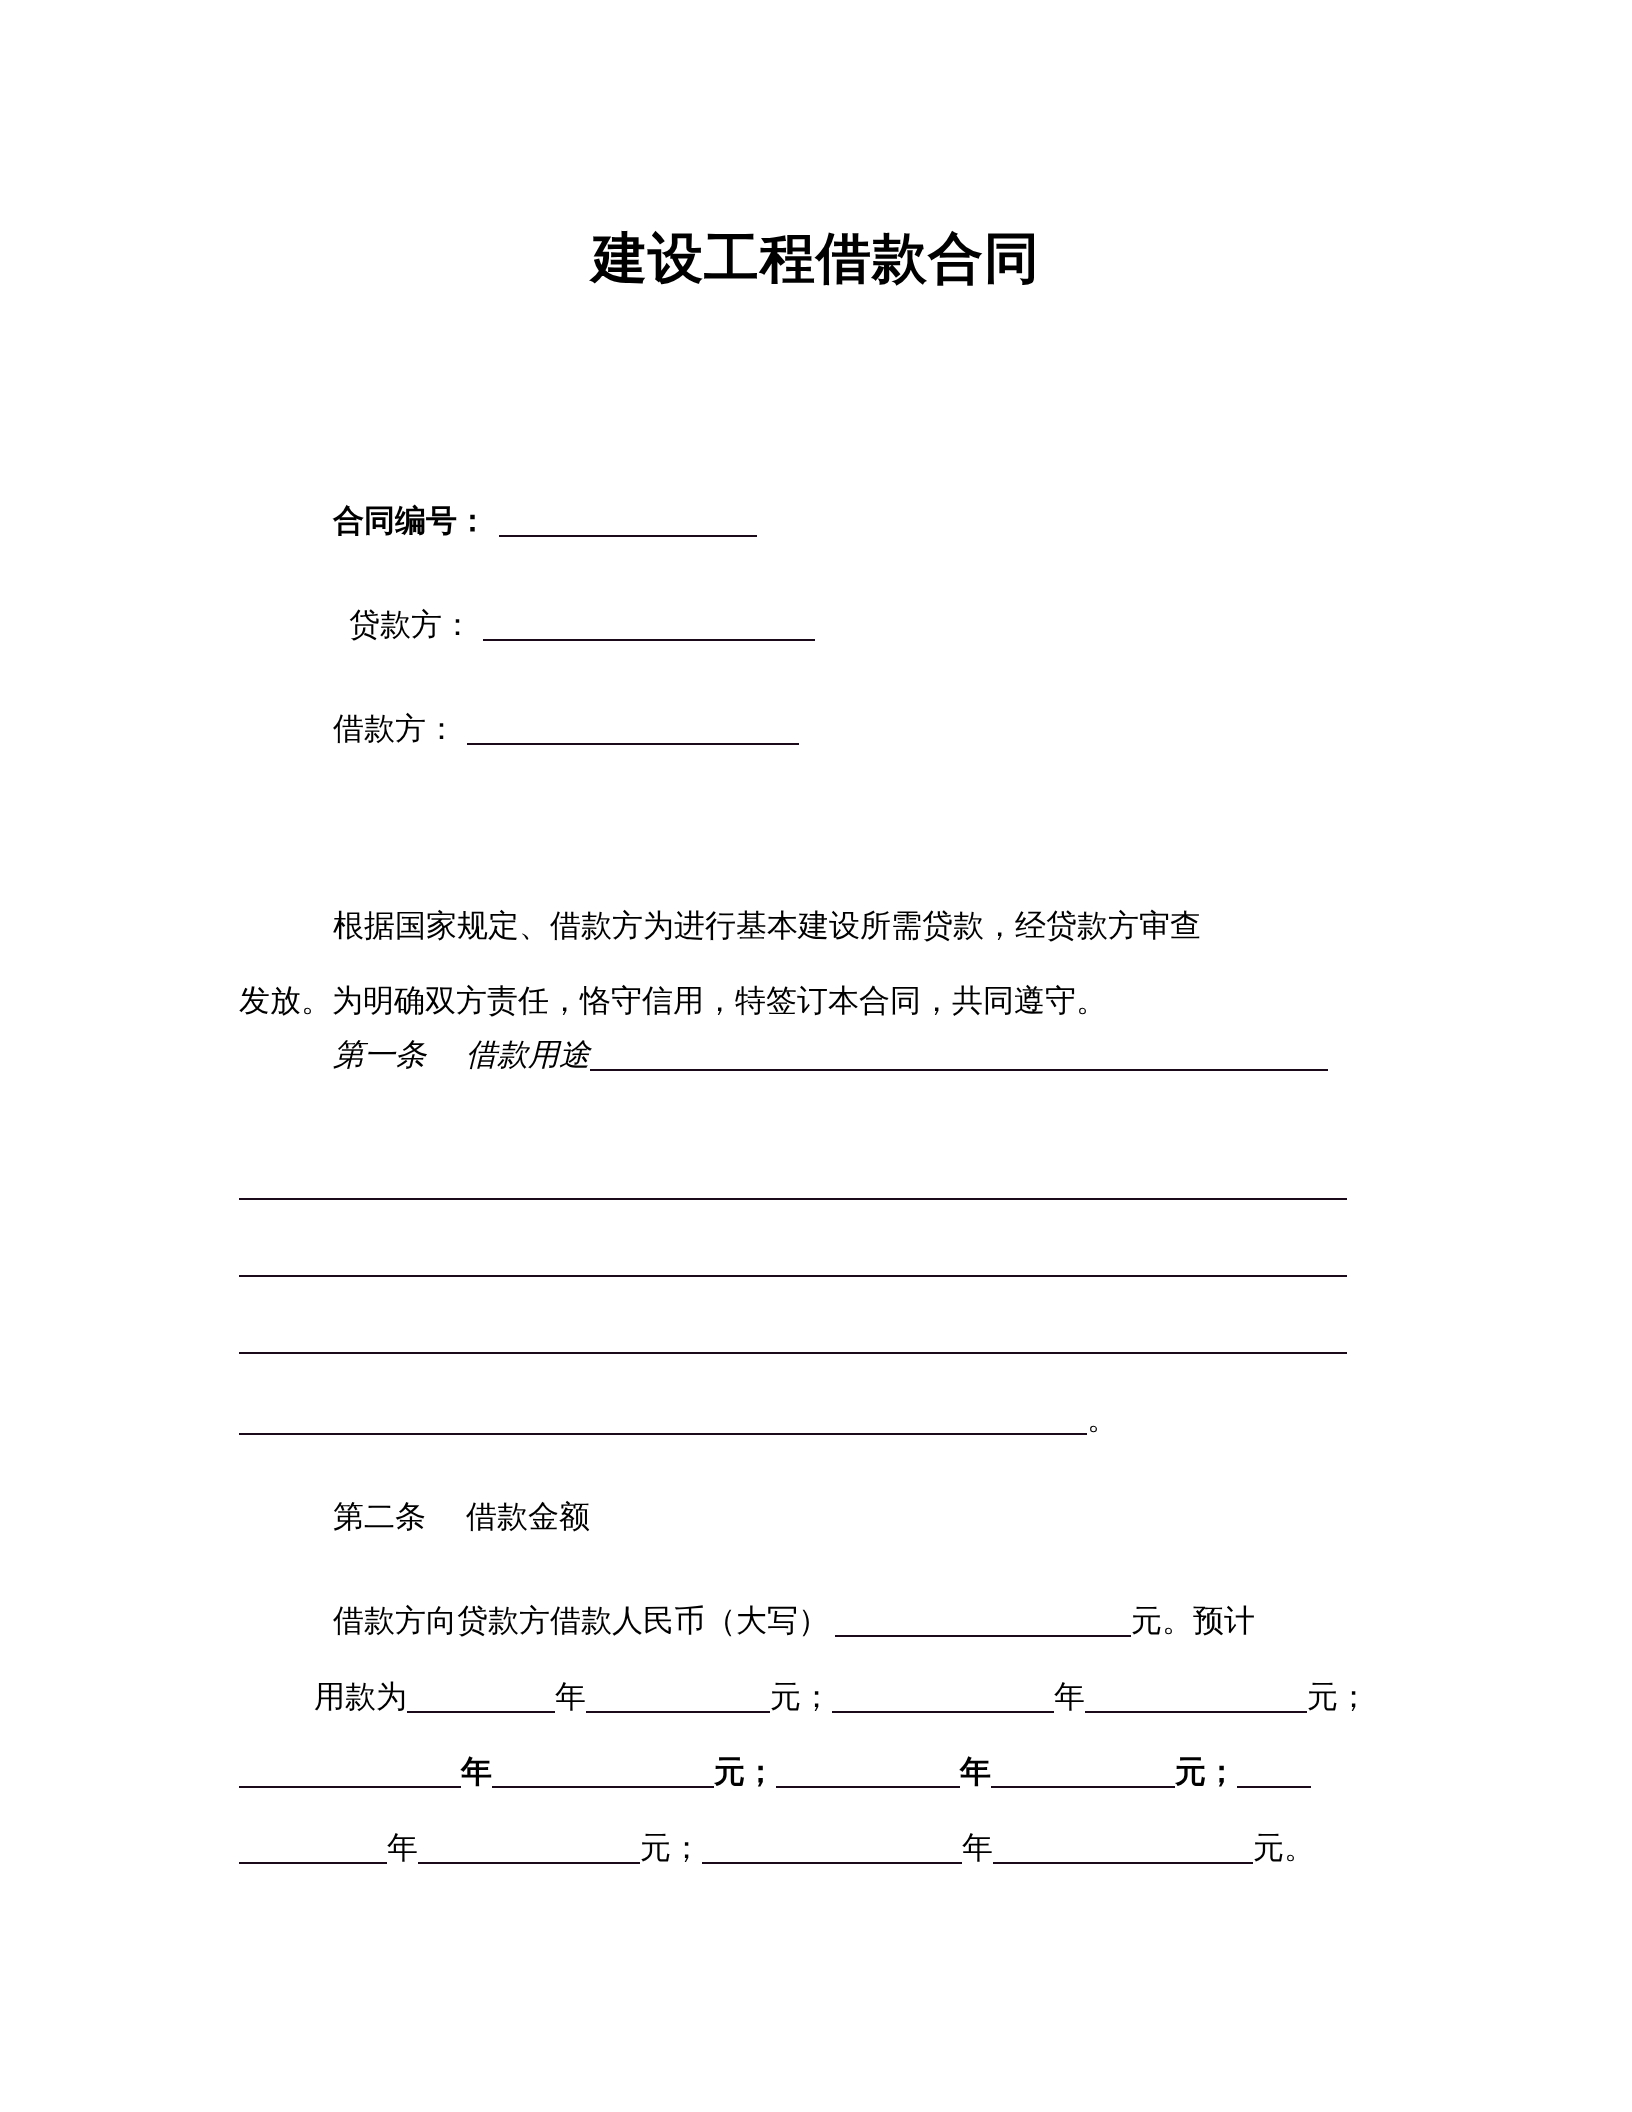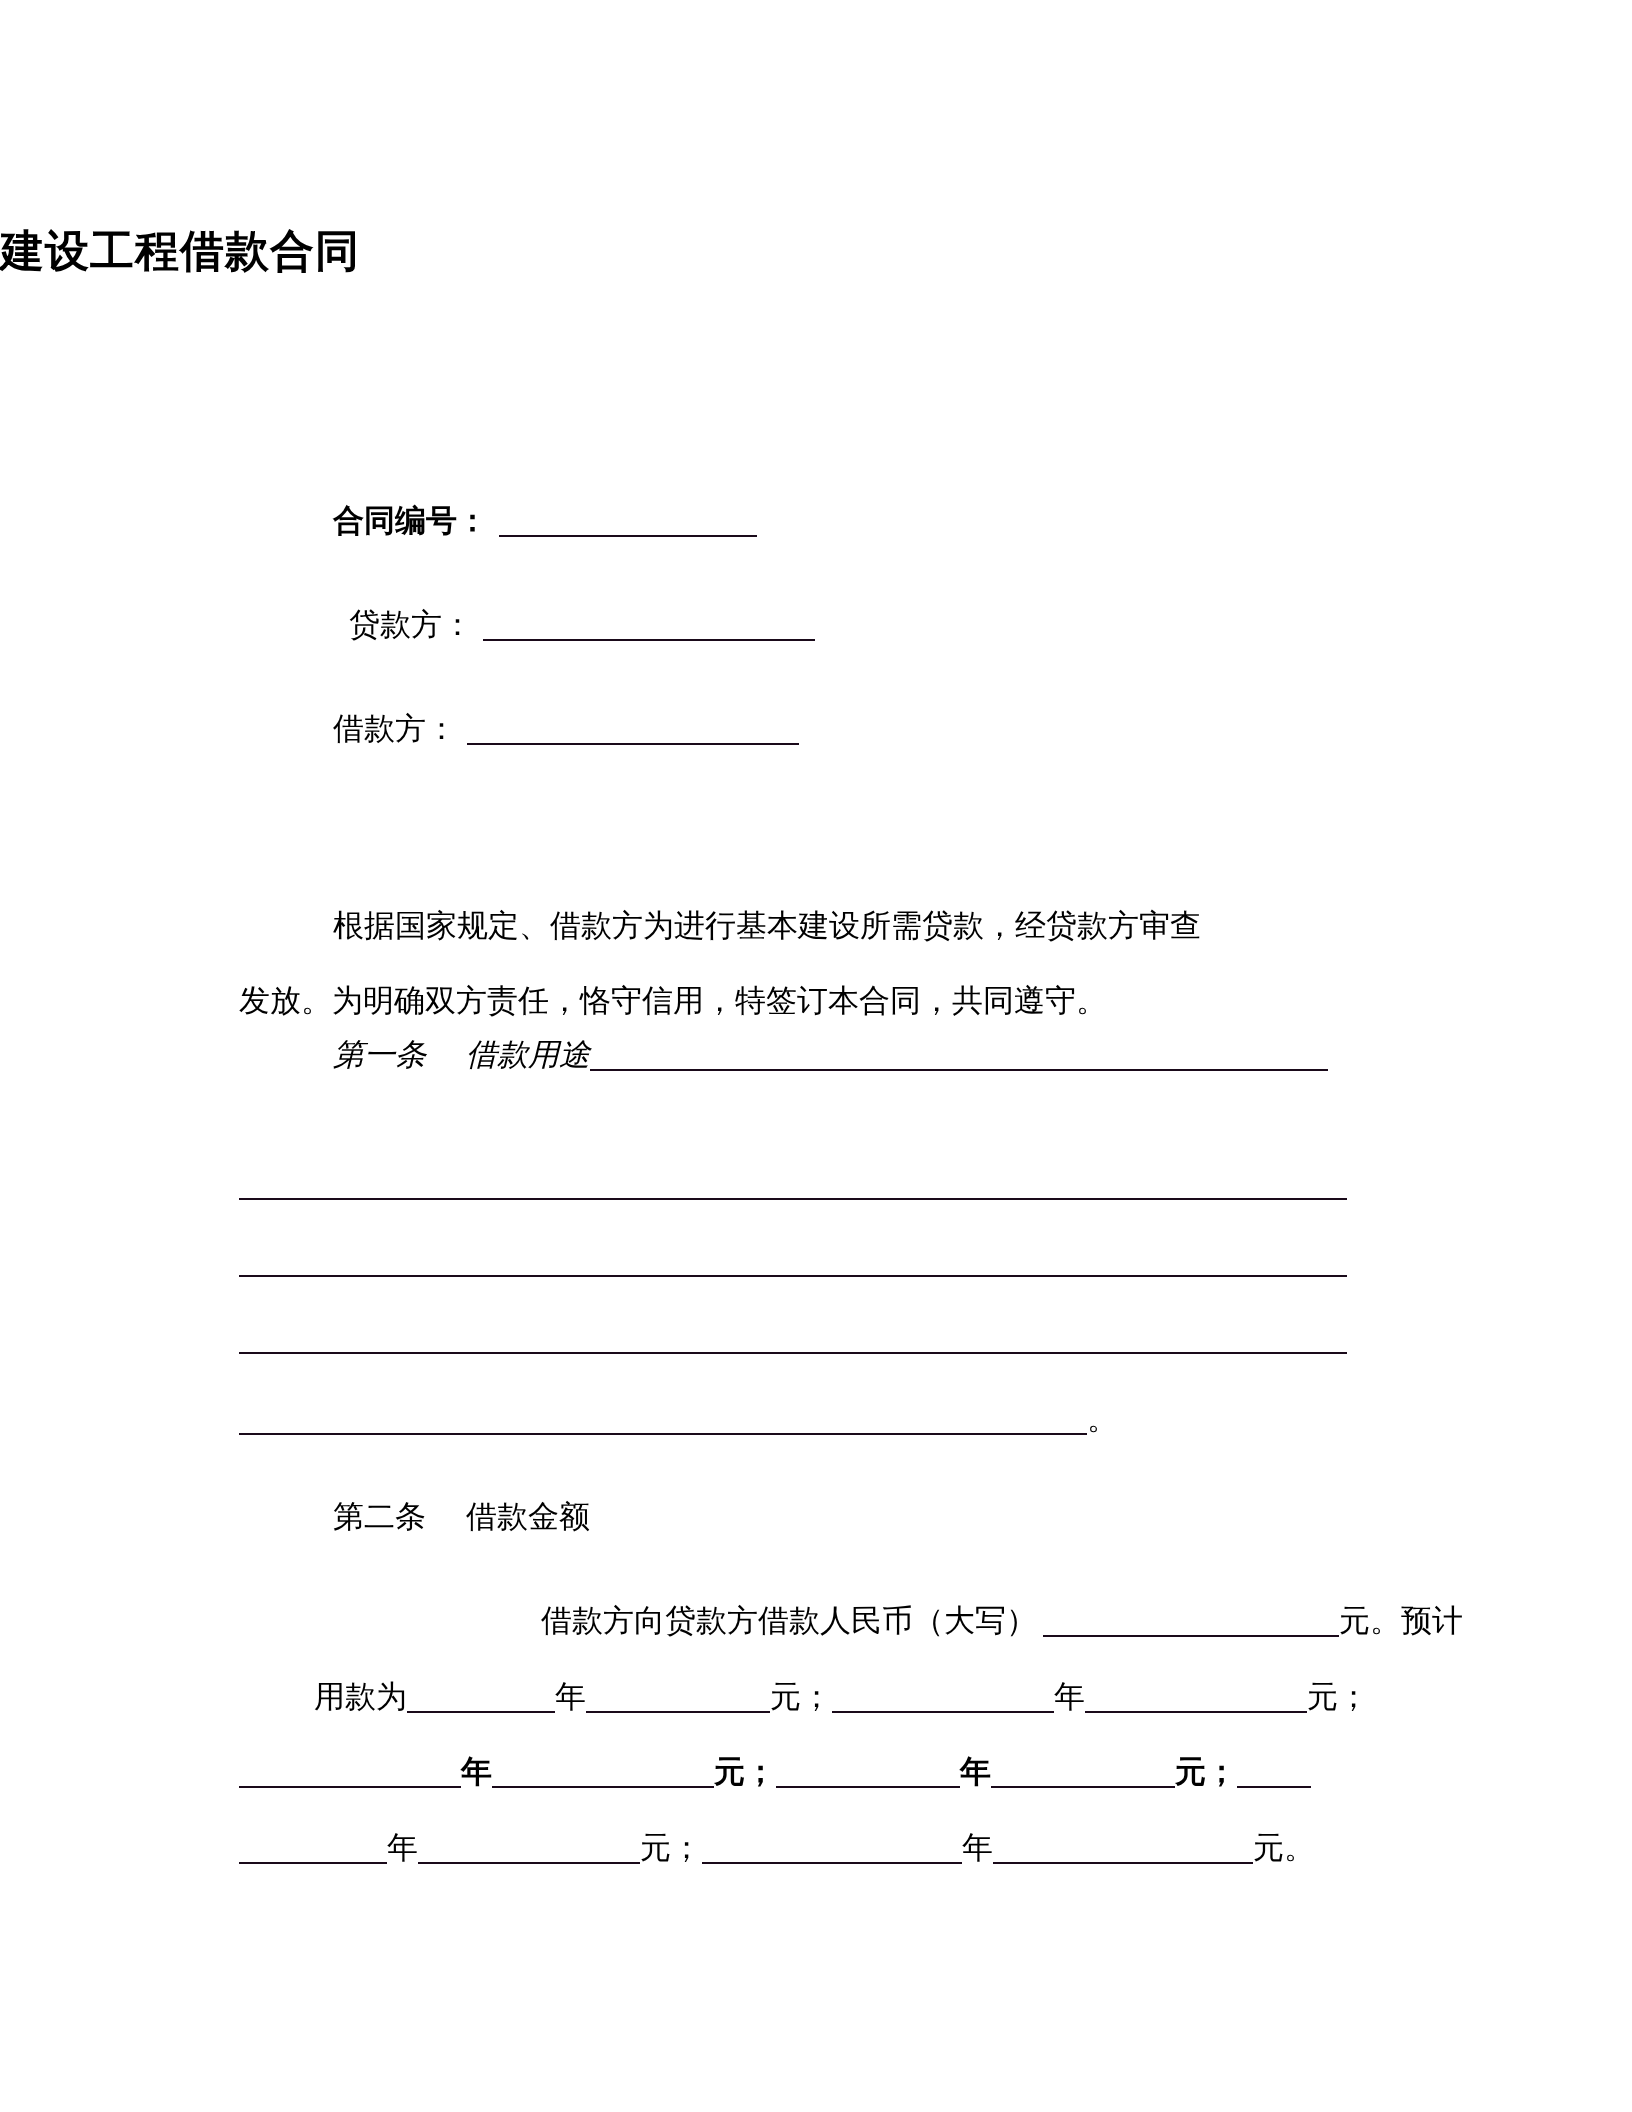--- a/index.html
+++ b/index.html
@@ -3,21 +3,21 @@
   <meta charset="utf-8">
   <style>
     html, body { margin: 0; padding: 0; background: #ffffff; }
     body {
       width: 1632px; height: 2112px; position: relative; overflow: hidden;
       font-family: "DejaVu Sans", "Liberation Sans", sans-serif;
       color: #000000;
     }
     .title {
       position: absolute; left: 0; width: 1632px; top: 222px;
-      text-align: left; font-size: 44px; font-weight: bold; letter-spacing: 1px;
+      text-align: center; font-size: 55px; font-weight: bold; letter-spacing: 1px;
     }
     .line {
       position: absolute; left: 239px; width: 1130px;
       font-size: 31px; line-height: 40px; white-space: nowrap;
     }
     .indent { left: 333px; }
     .blank {
       display: inline-block; border-bottom: 2.5px solid #1a0a1a;
       height: 30px; vertical-align: baseline; margin-bottom: -6px;
     }
@@ -54,21 +54,21 @@
 <div class="rule" style="left:239px; width:1108px; top:1275px;"></div>
 <div class="rule" style="left:239px; width:1108px; top:1352px;"></div>
 <div class="line" style="top:1398px;">
   <span class="blank" style="width:848px;"></span><span>。</span>
 </div>
 
 <div class="line indent" style="top:1496px;">
   <span>第二条</span><span class="sp"></span><span>借款金额</span>
 </div>
 
-<div class="line indent" style="top:1600px;text-align:right;">
+<div class="line indent" style="top:1600px;">
   <span>借款方向贷款方借款人民币（大写）</span><span class="blank" style="width:296px; margin-left:6px;"></span><span>元</span><span>。预计</span>
 </div>
 
 <div class="line" style="top:1676px;text-align:right;">
   <span>用款为</span><span class="blank" style="width:148px;"></span><span>年</span><span class="blank" style="width:184px;"></span><span>元；</span><span class="blank" style="width:222px;"></span><span>年</span><span class="blank" style="width:222px;"></span><span>元；</span>
 </div>
 
 <div class="line" style="top:1751px;font-weight:bold;">
   <span class="blank" style="width:222px;"></span><span>年</span><span class="blank" style="width:222px;"></span><span>元；</span><span class="blank" style="width:184px;"></span><span>年</span><span class="blank" style="width:184px;"></span><span>元；</span><span class="blank" style="width:74px;"></span>
 </div>

